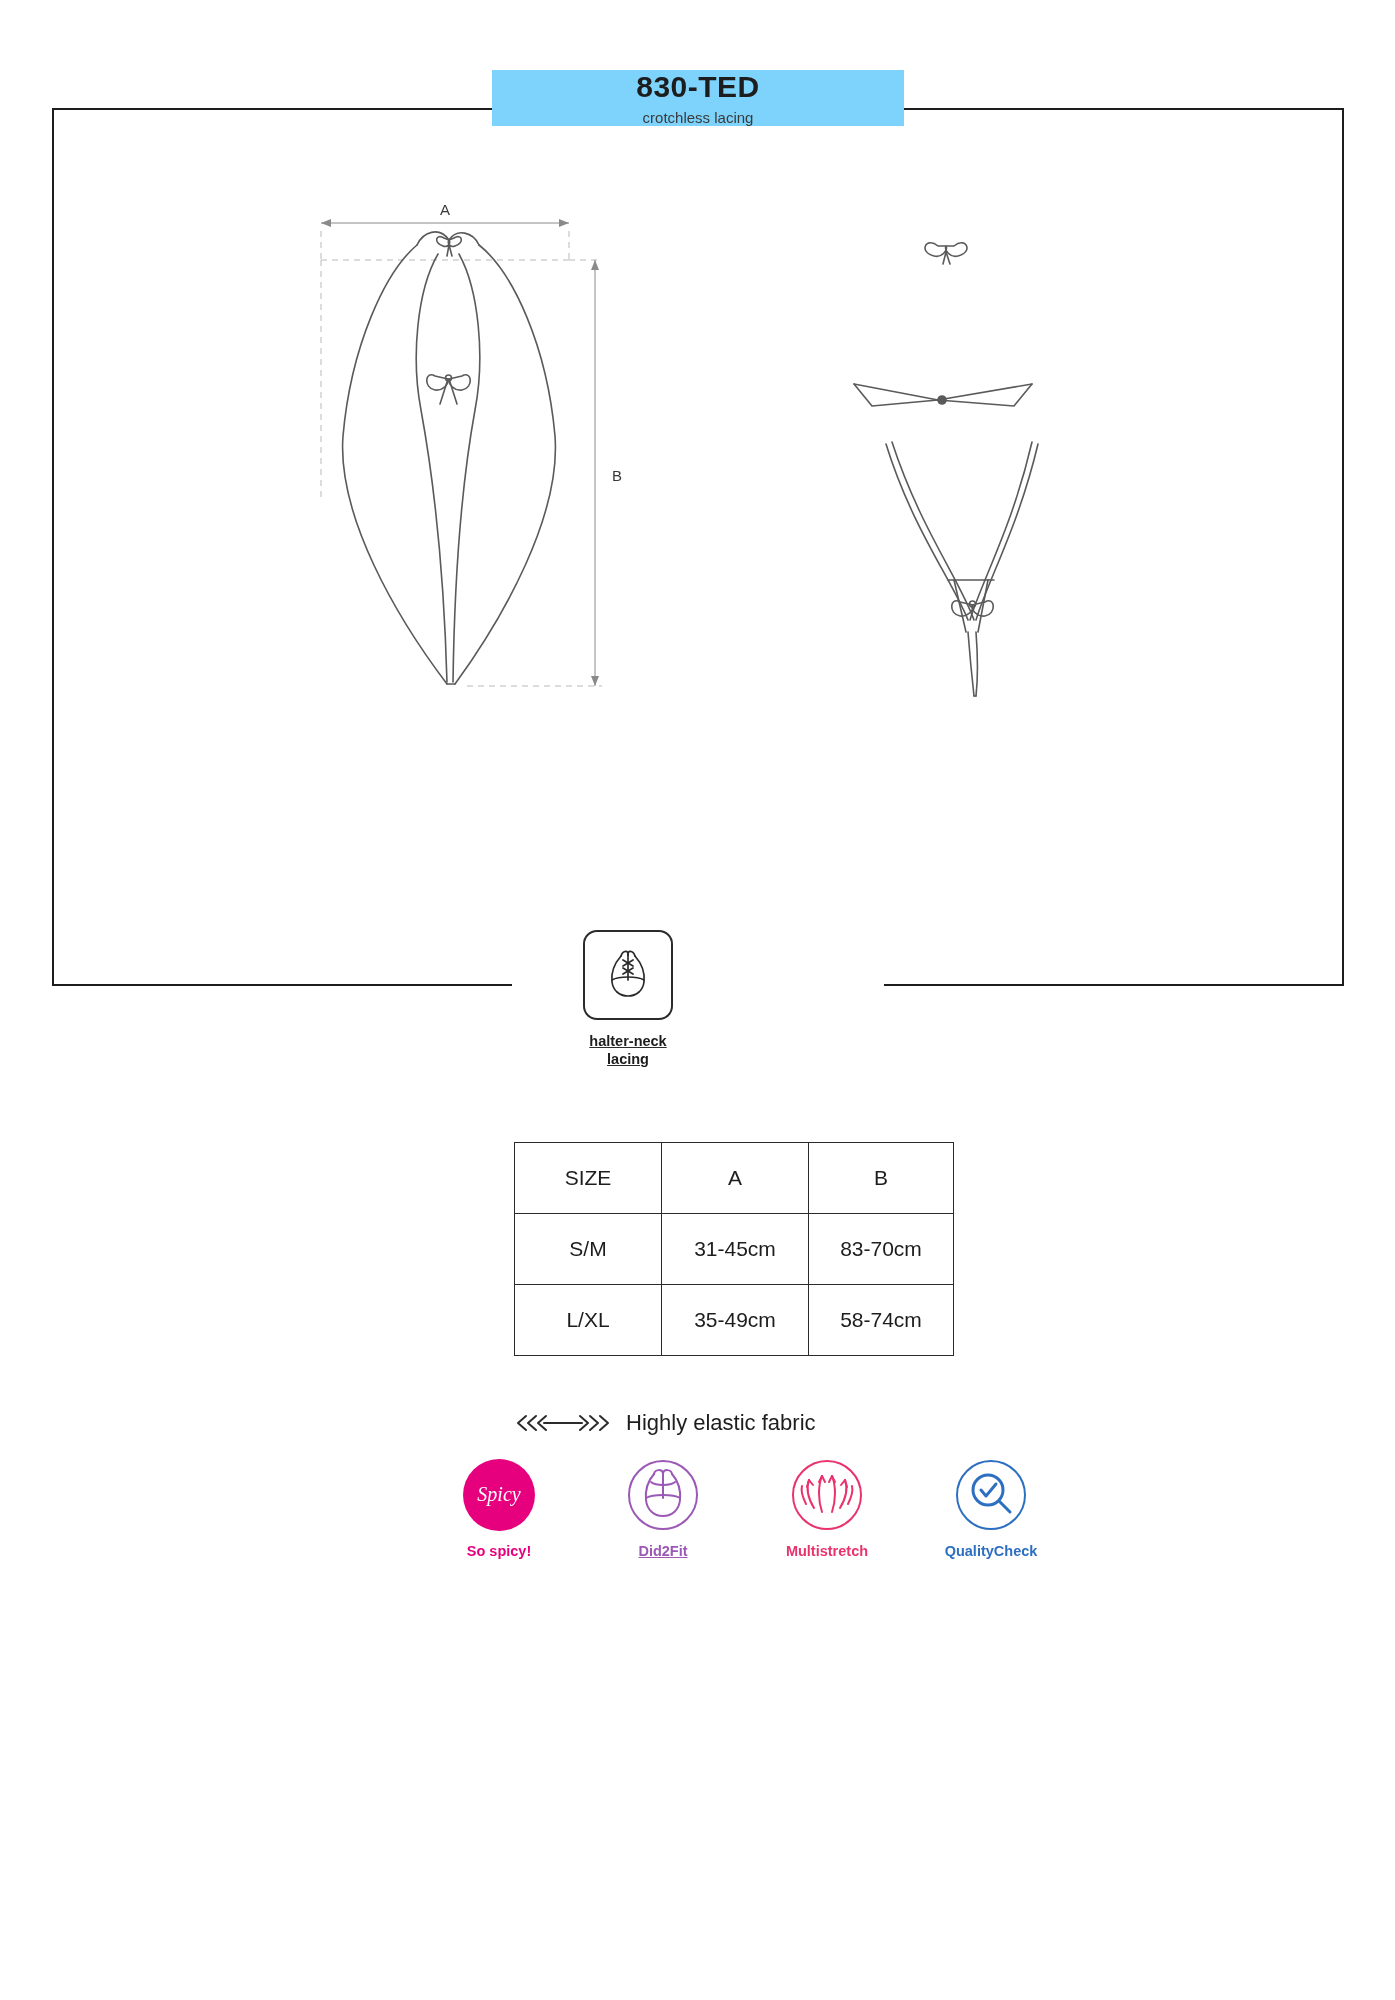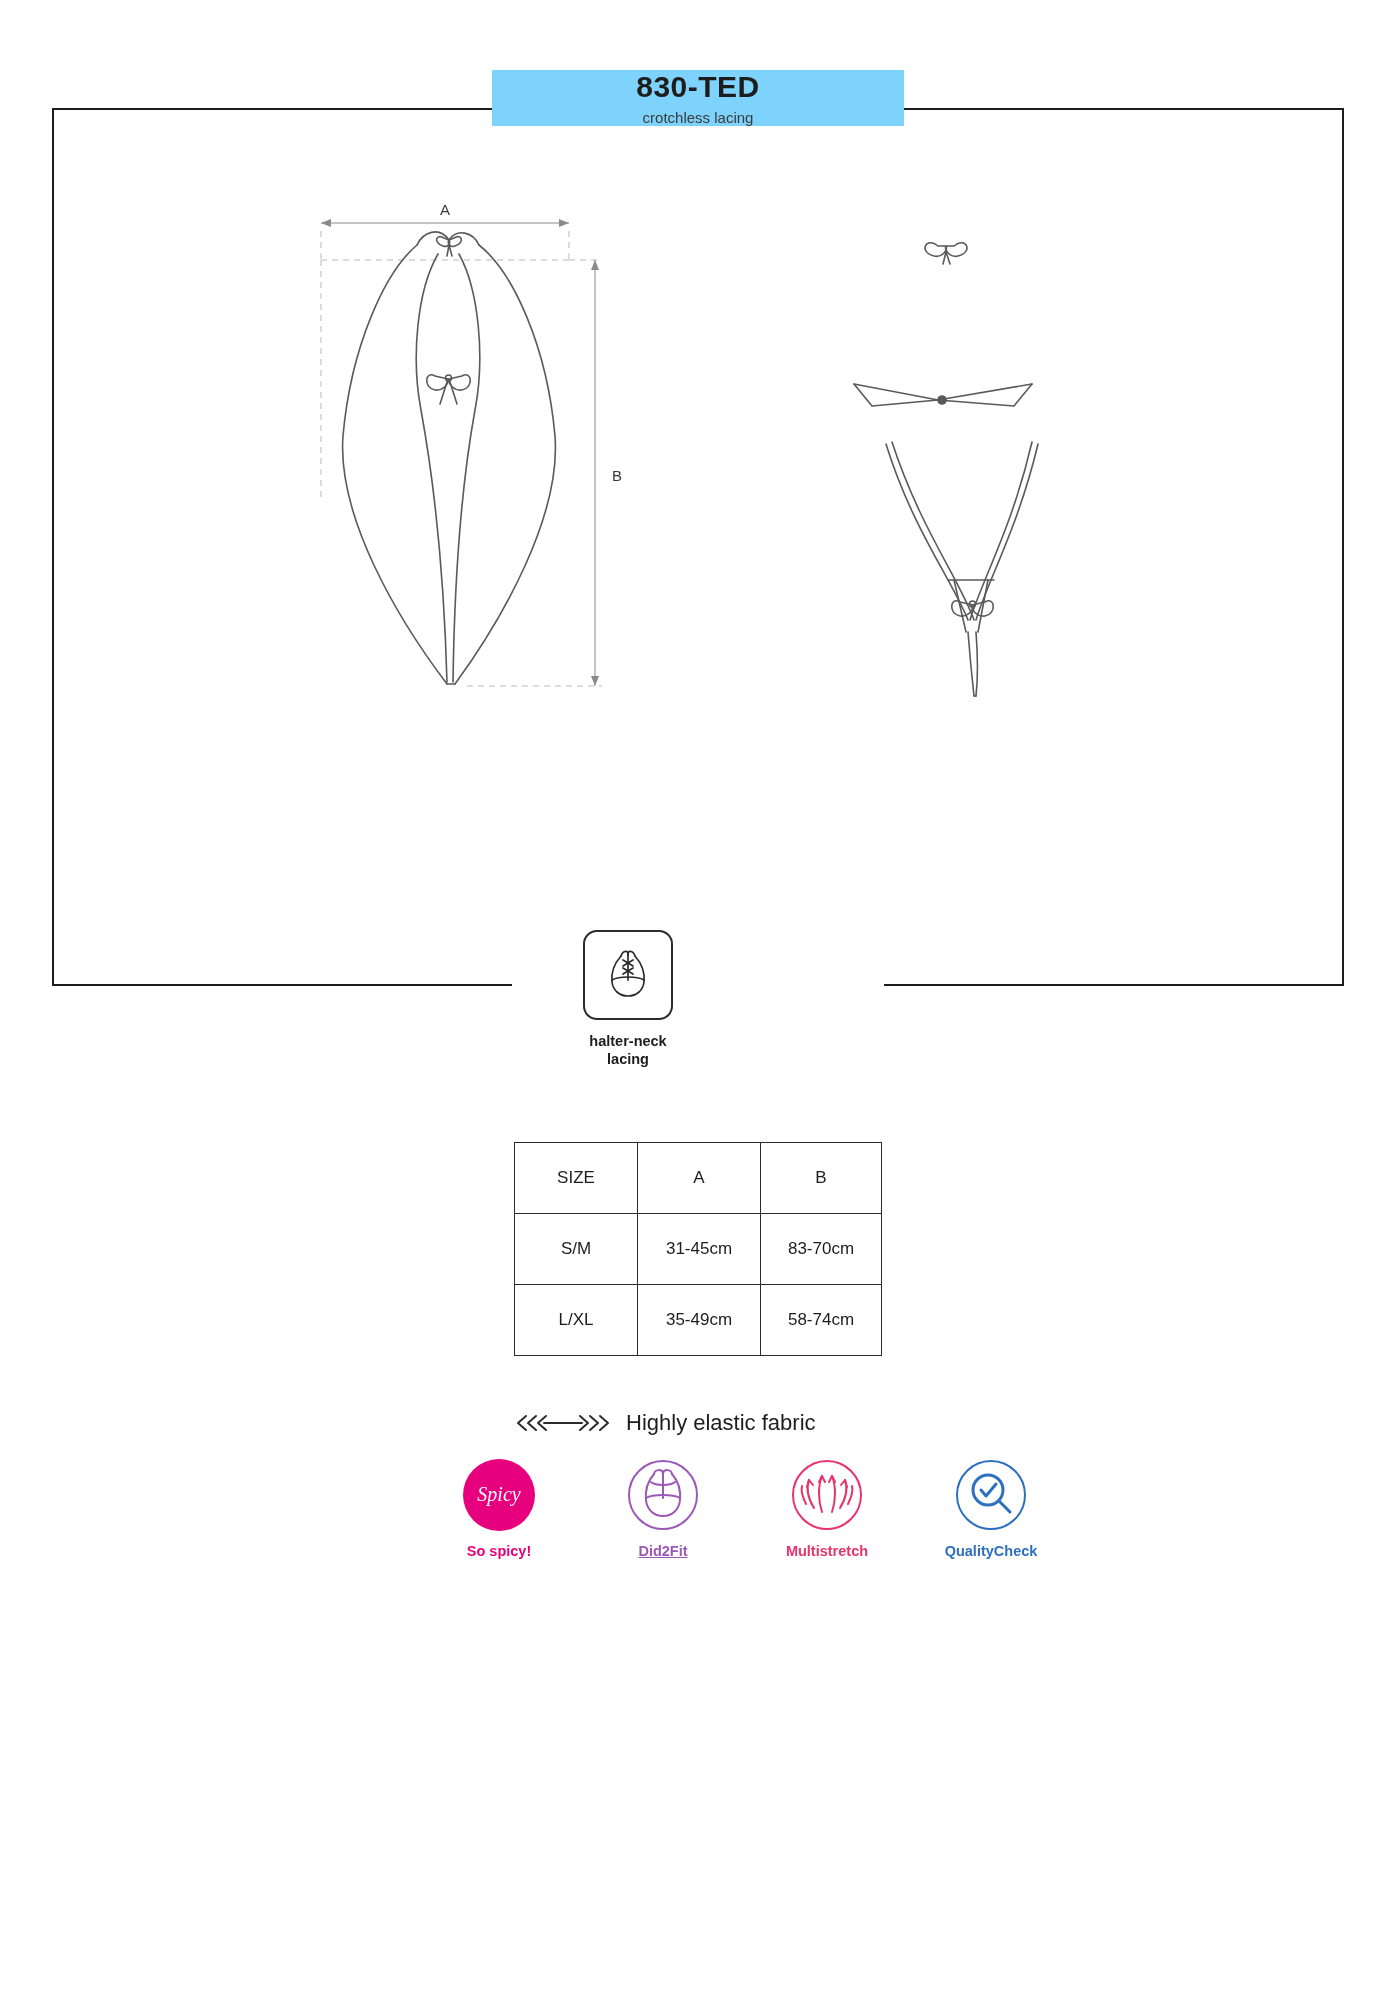--- a/index.html
+++ b/index.html
@@ -71,20 +71,21 @@
   }
 
   
   .features {
     position: absolute;
     left: 568px;
     top: 930px;
     display: flex;
     gap: 44px;
     align-items: center;
+    text-decoration: underline;
   }
   .feature {
     width: 120px;
     text-align: center;
   }
   .feature-icon-box {
     width: 86px;
     height: 86px;
     margin: 0 auto;
     border: 2px solid #2b2b2b;
@@ -107,25 +108,25 @@
     left: 514px;
     top: 1142px;
   }
   table.size-table {
     border-collapse: collapse;
   }
   table.size-table th,
   table.size-table td {
     border: 1.6px solid #2b2b2b;
     font-weight: 400;
-    font-size: 17px;
+    font-size: 21px;
     color: #1d1d1d;
     text-align: center;
     height: 70px;
-    padding: 0 2px;
+    padding: 0 14px;
   }
   table.size-table th:first-child,
   table.size-table td:first-child { width: 118px; }
   table.size-table th:nth-child(2),
   table.size-table td:nth-child(2) { width: 118px; }
   table.size-table th:nth-child(3),
   table.size-table td:nth-child(3) { width: 116px; }
 
   .elastic-row {
     position: absolute;

